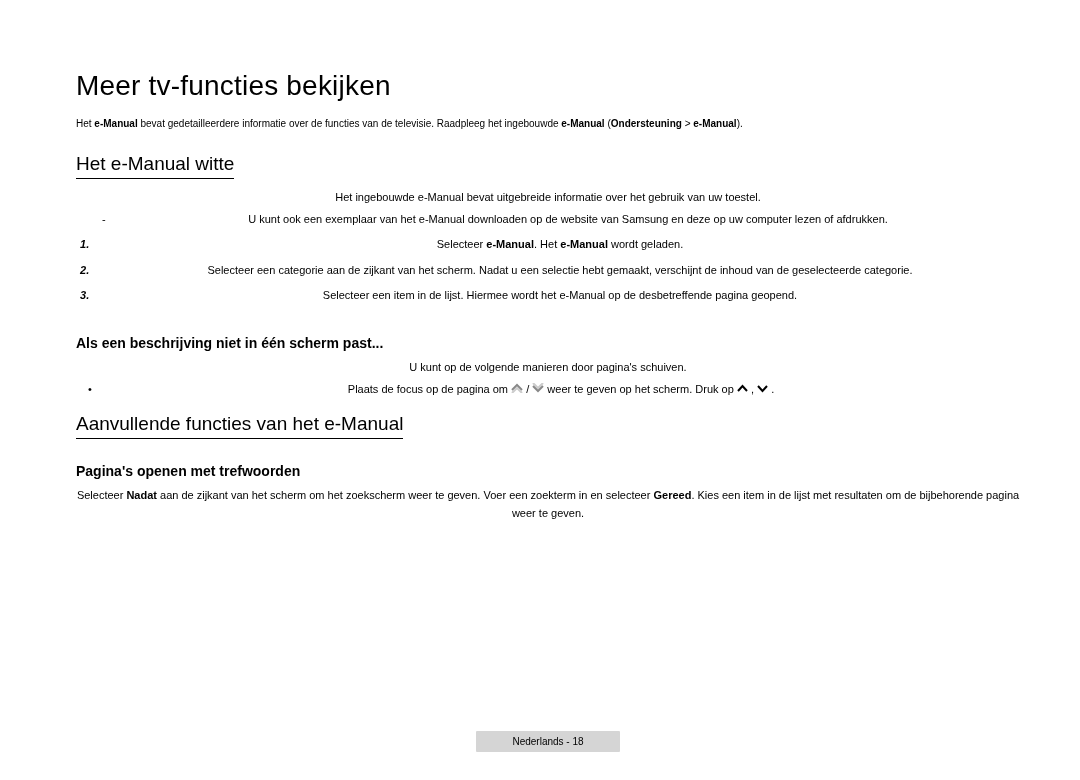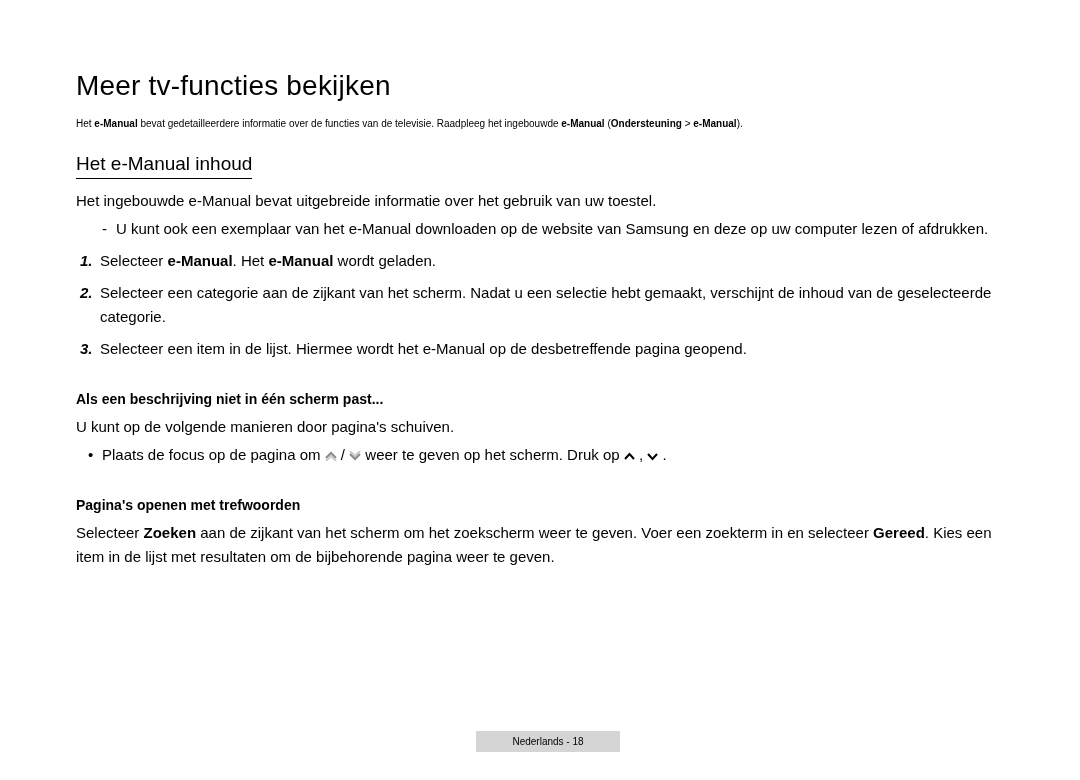--- a/index.html
+++ b/index.html
@@ -1,21 +1,21 @@
 <!DOCTYPE html>
 <html><head>
 <meta charset="utf-8">
 <style>
   * { box-sizing: border-box; margin: 0; padding: 0; }
   html, body { width: 1080px; height: 780px; background: #fff; font-family: Arial, Helvetica, sans-serif; color: #000; }
   .page { padding: 70px 60px 0 76px; position: relative; height: 100%; }
   h1 { font-size: 28px; font-weight: 400; margin-bottom: 14px; letter-spacing: 0.2px; }
   p.intro { font-size: 10px; line-height: 1.5; margin-bottom: 22px; }
   h2 { font-size: 19px; font-weight: 400; border-bottom: 1px solid #000; display: block; padding-bottom: 3px; margin-bottom: 10px; width: fit-content; }
-  p.body, li { font-size: 15px; line-height: 1.6; }
+  p.body, li { font-size: 11px; line-height: 1.6; text-align: center; }
   p.body { margin-bottom: 4px; }
   .dash-list { list-style: none; padding-left: 40px; margin-bottom: 8px; }
   .dash-list li { position: relative; padding-left: 0; margin-bottom: 2px; }
   .dash-list li::before { content: "- "; position: absolute; left: -14px; }
   ol.num-list { list-style: none; padding-left: 18px; margin-bottom: 30px; counter-reset: item; }
   ol.num-list li { position: relative; padding-left: 6px; margin-bottom: 8px; counter-increment: item; }
   ol.num-list li::before { content: counter(item) "."; font-style: italic; font-weight: bold; position: absolute; left: -14px; }
   h3 { font-size: 14px; font-weight: 700; margin-bottom: 8px; margin-top: 6px; }
   .bullet-list { list-style: none; padding-left: 26px; margin-bottom: 15px; }
   .bullet-list li { position: relative; }
@@ -28,21 +28,21 @@
 </head>
 <body>
 
 <div class="page">
   <h1>Meer tv-functies bekijken</h1>
 
   <p class="intro">
     <span>Het </span><b>e-Manual</b><span> bevat gedetailleerdere informatie over de functies van de televisie. Raadpleeg het ingebouwde </span><b>e-Manual</b><span> (</span><b>Ondersteuning</b><span> &gt; </span><b>e-Manual</b><span>).</span>
   </p>
 
-  <h2>Het e-Manual inhoud</h2>
+  <h2>Het e-Manual witte</h2>
   <p class="body">Het ingebouwde e-Manual bevat uitgebreide informatie over het gebruik van uw toestel.</p>
   <ul class="dash-list">
     <li>U kunt ook een exemplaar van het e-Manual downloaden op de website van Samsung en deze op uw computer lezen of afdrukken.</li>
   </ul>
   <ol class="num-list">
     <li>
       <span>Selecteer </span><b>e-Manual</b><span>. Het </span><b>e-Manual</b><span> wordt geladen.</span>
     </li>
     <li>Selecteer een categorie aan de zijkant van het scherm. Nadat u een selectie hebt gemaakt, verschijnt de inhoud van de geselecteerde categorie.</li>
     <li>Selecteer een item in de lijst. Hiermee wordt het e-Manual op de desbetreffende pagina geopend.</li>
@@ -67,22 +67,23 @@
             <path d="M1 7 L5.5 2 L10 7" fill="none" stroke="#000" stroke-width="2"></path>
           </svg></span>
       <span>, </span>
       <span class="icon-chev"><svg width="11" height="9" viewBox="0 0 11 9">
             <path d="M1 2 L5.5 7 L10 2" fill="none" stroke="#000" stroke-width="2"></path>
           </svg></span>
       <span>.</span>
     </li>
   </ul>
 
+  <h2>Aanvullende functies van het e-Manual</h2>
   <div style="height:8px"></div>
   <h3>Pagina's openen met trefwoorden</h3>
   <p class="body">
-    <span>Selecteer </span><b>Zoeken</b><span> aan de zijkant van het scherm om het zoekscherm weer te geven. Voer een zoekterm in en selecteer </span><b>Gereed</b><span>. Kies een item in de lijst met resultaten om de bijbehorende pagina weer te geven.</span>
+    <span>Selecteer </span><b>Nadat</b><span> aan de zijkant van het scherm om het zoekscherm weer te geven. Voer een zoekterm in en selecteer </span><b>Gereed</b><span>. Kies een item in de lijst met resultaten om de bijbehorende pagina weer te geven.</span>
   </p>
 
   <div class="footer">
     <span class="footer-box">Nederlands - 18</span>
   </div>
 </div>
 
 </body></html>

